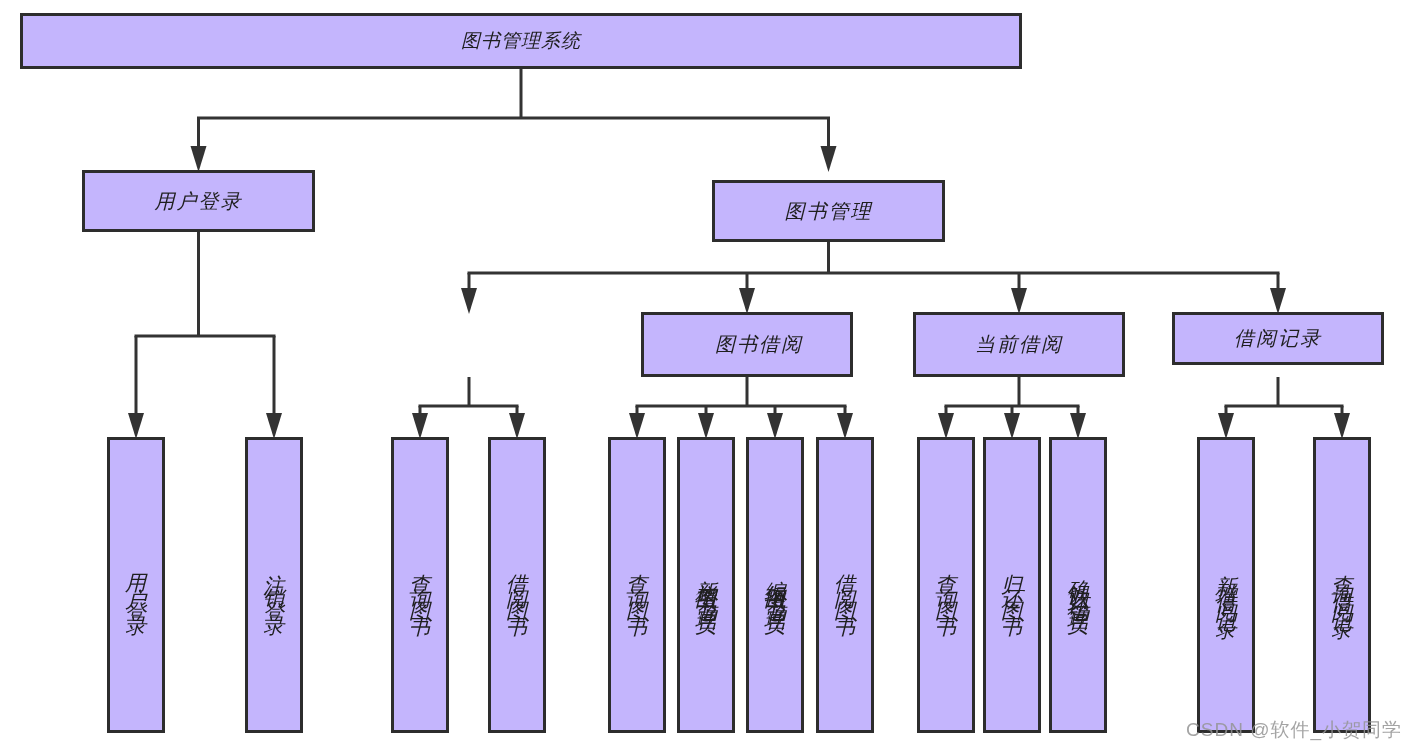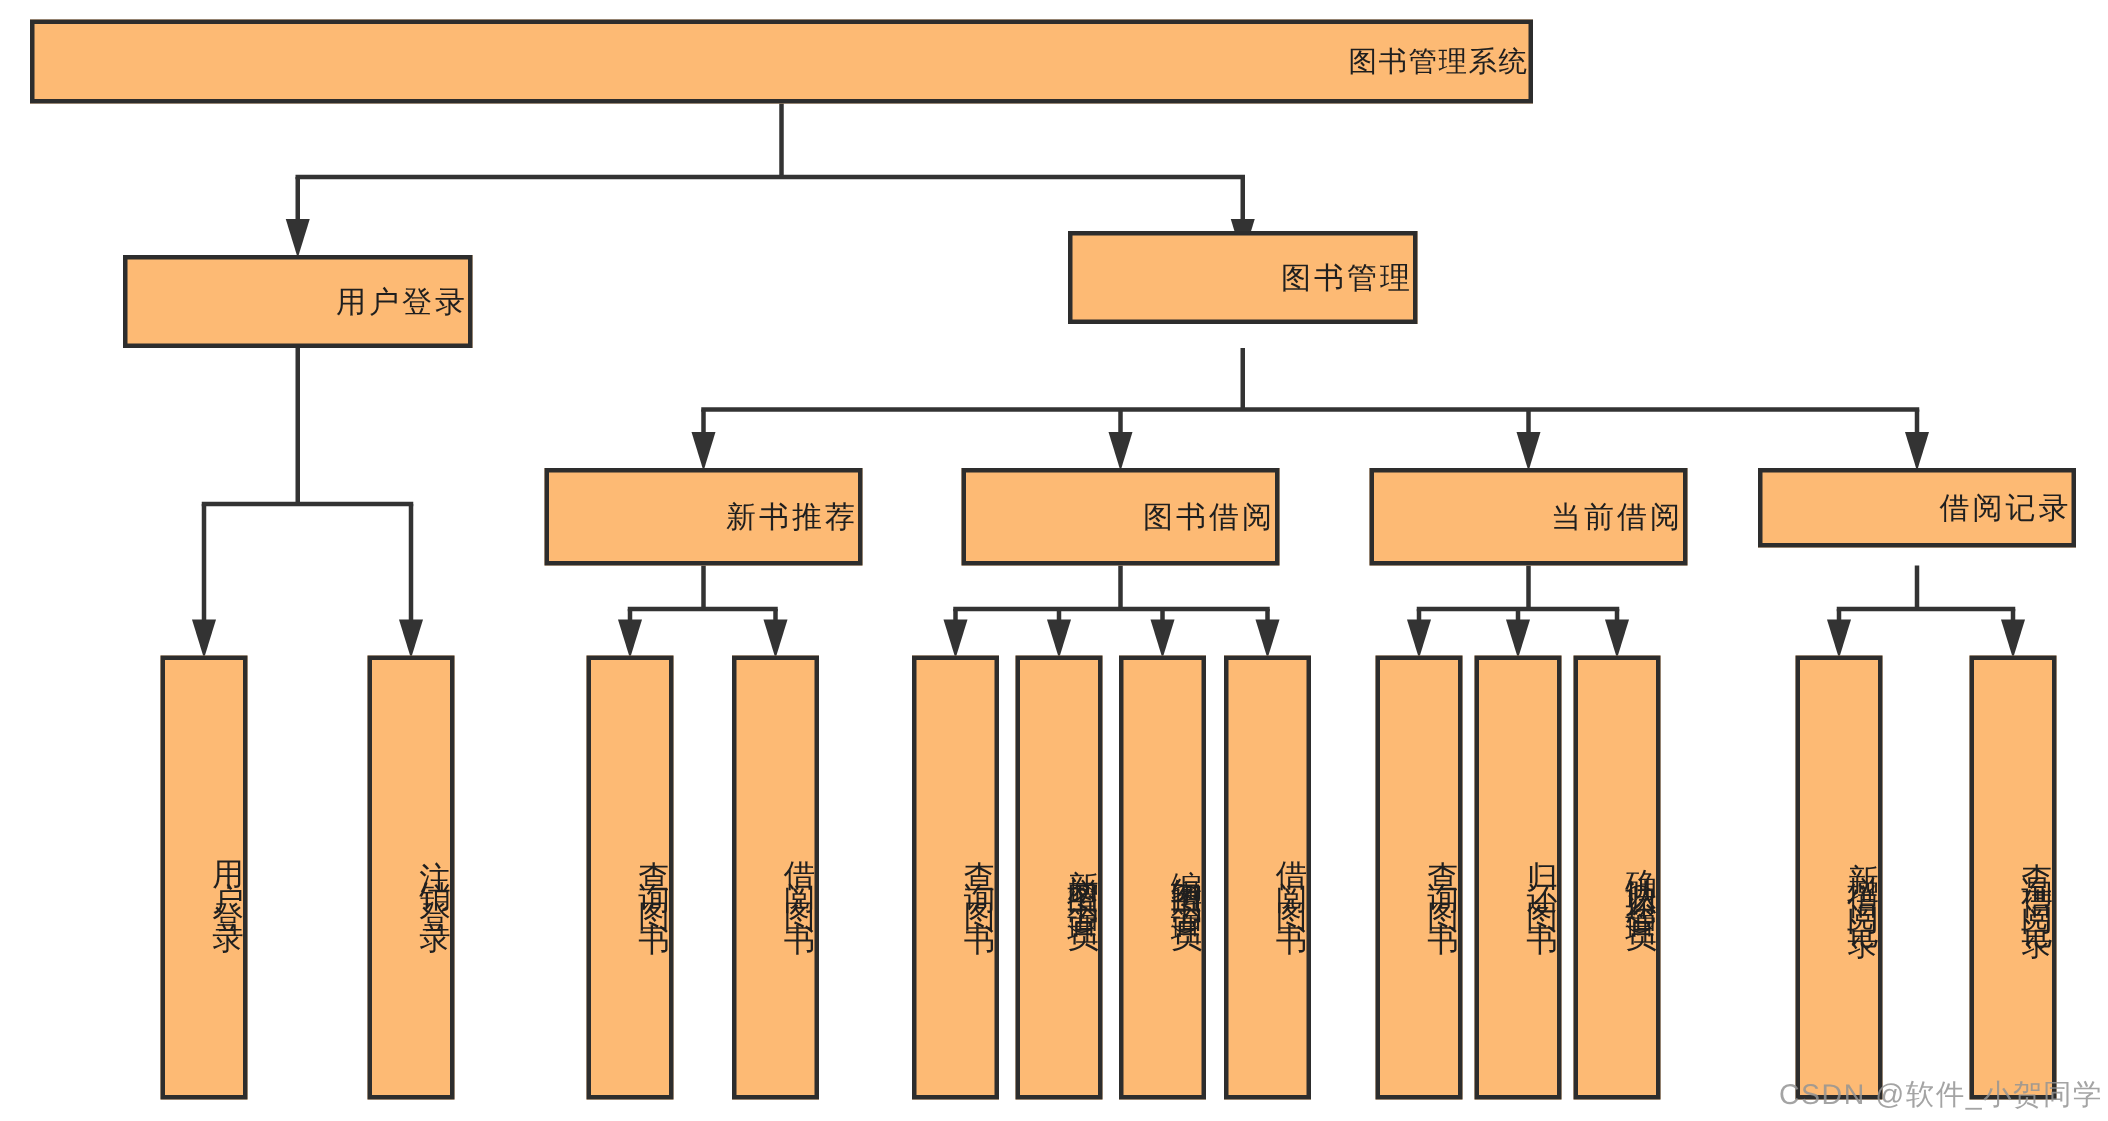--- a/index.html
+++ b/index.html
@@ -8,27 +8,28 @@
     position:relative;
     width:1405px;height:747px;
     background:#ffffff;
     font-family:"Liberation Sans","DejaVu Sans",sans-serif;
     overflow:hidden;
   }
   #wires{position:absolute;left:0;top:0;z-index:1;}
   .node{
     position:absolute;
     z-index:2;
-    background:#fdba74;
+    background:#c4b5fd;
     border:3px solid #2d2d2d;
     box-sizing:border-box;
     display:flex;
     align-items:center;
-    justify-content:flex-end;
+    justify-content:center;
     color:#1f1f1f;
+    font-style:italic;
   }
   .node.h span{
     font-size:20px;
     letter-spacing:2px;
     white-space:nowrap;
   }
   .node.root span{font-size:19px;letter-spacing:1px;}
   .node.v span{
     writing-mode:vertical-rl;
     text-orientation:mixed;
@@ -111,25 +112,22 @@
     </div>
     <div class="node h" style="left: 82px; top: 170px; width: 233px; height: 62px;">
       <span>用户登录</span>
     </div>
     <div class="node v" style="left: 107px; top: 437px; width: 58px; height: 296px;">
       <span style="letter-spacing: 14px;">用户登录</span>
     </div>
     <div class="node v" style="left: 245px; top: 437px; width: 58px; height: 296px;">
       <span style="letter-spacing: 14px;">注销登录</span>
     </div>
-    <div class="node h" style="left: 712px; top: 154px; width: 233px; height: 62px;">
+    <div class="node h" style="left: 712px; top: 180px; width: 233px; height: 62px;">
       <span>图书管理</span>
-    </div>
-    <div class="node h" style="left: 363px; top: 312px; width: 212px; height: 65px;">
-      <span>新书推荐</span>
     </div>
     <div class="node v" style="left: 391px; top: 437px; width: 58px; height: 296px;">
       <span style="letter-spacing: 14px;">查询图书</span>
     </div>
     <div class="node v" style="left: 488px; top: 437px; width: 58px; height: 296px;">
       <span style="letter-spacing: 14px;">借阅图书</span>
     </div>
     <div class="node h" style="left: 641px; top: 312px; width: 212px; height: 65px; padding-left: 24px;">
       <span>图书借阅</span>
     </div>

